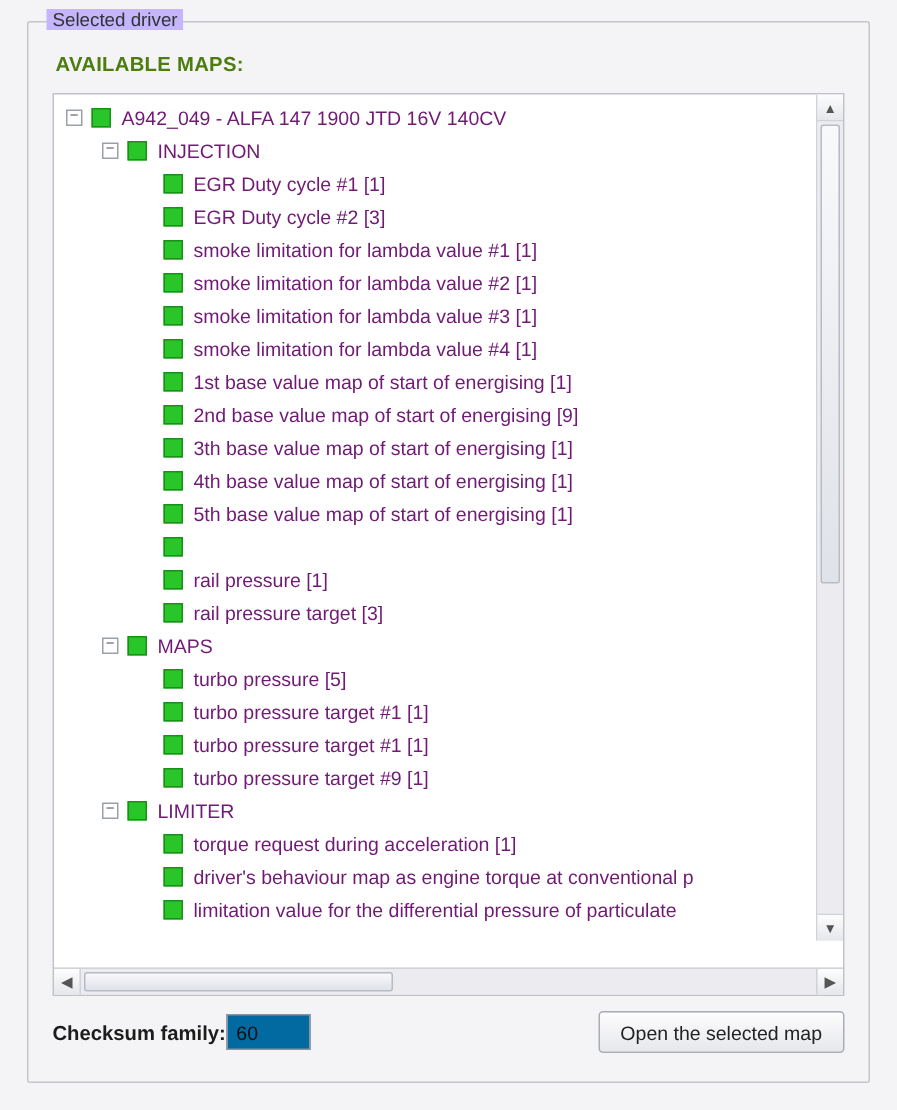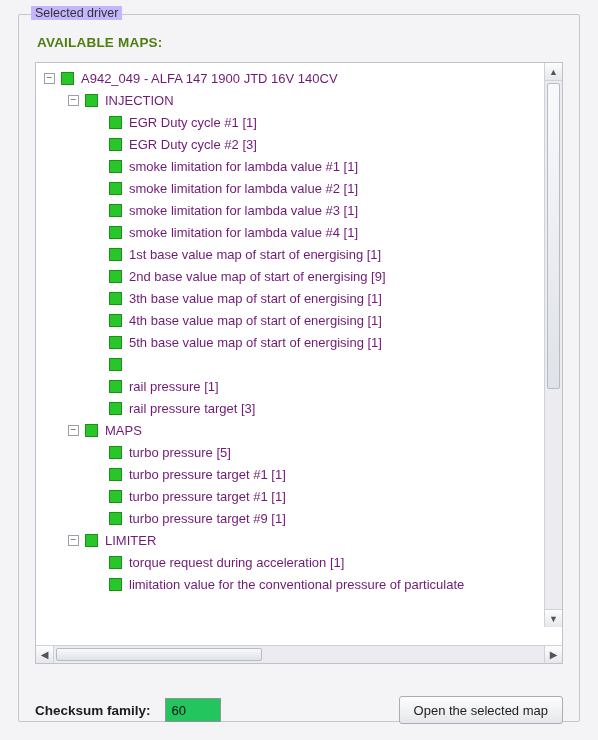--- a/index.html
+++ b/index.html
@@ -143,33 +143,32 @@
     position:absolute; top:2px; bottom:2px; left:2px;
     width: 42%;
     background: linear-gradient(#f8f9fb,#dfe2e8);
     border:1px solid #b7bbc4;
     border-radius:2px;
   }
 
   .footer {
     display:flex;
     align-items:center;
-    margin-top: 32px;
-    gap: 14px;
+    margin-top: 10px;
   }
   .flabel {
     font-weight:700;
     font-size:13.5px;
     color:#1c1c1c;
   }
   .cksum {
     width: 56px;
     height: 24px;
     border: 1px solid #8f949c;
-    background: #22c55e;
+    background: #0369a1;
     color: #111;
     padding: 2px 6px;
     font-size: 13px;
     font-family: inherit;
   }
   .spacer { flex:1; }
   .openbtn {
     height: 28px;
     padding: 0 14px;
     font-size: 13px;
@@ -326,21 +325,27 @@
             <div class="node">
               <span class="indent" style="width: 54px;"></span>
               <span class="toggle empty"></span>
               <span class="gicon"></span>
               <span class="nlabel">torque request during acceleration  [1]</span>
             </div>
             <div class="node">
               <span class="indent" style="width: 54px;"></span>
               <span class="toggle empty"></span>
               <span class="gicon"></span>
-              <span class="nlabel">limitation value for the conventional pressure of particulate</span>
+              <span class="nlabel">driver's behaviour map as engine torque at conventional p</span>
+            </div>
+            <div class="node">
+              <span class="indent" style="width: 54px;"></span>
+              <span class="toggle empty"></span>
+              <span class="gicon"></span>
+              <span class="nlabel">limitation value for the differential pressure of particulate</span>
             </div>
           </div>
 
         <div class="vscroll">
           <div class="btn">▲</div>
           <div class="track">
             <div class="thumb"></div>
           </div>
           <div class="btn down">▼</div>
         </div>

